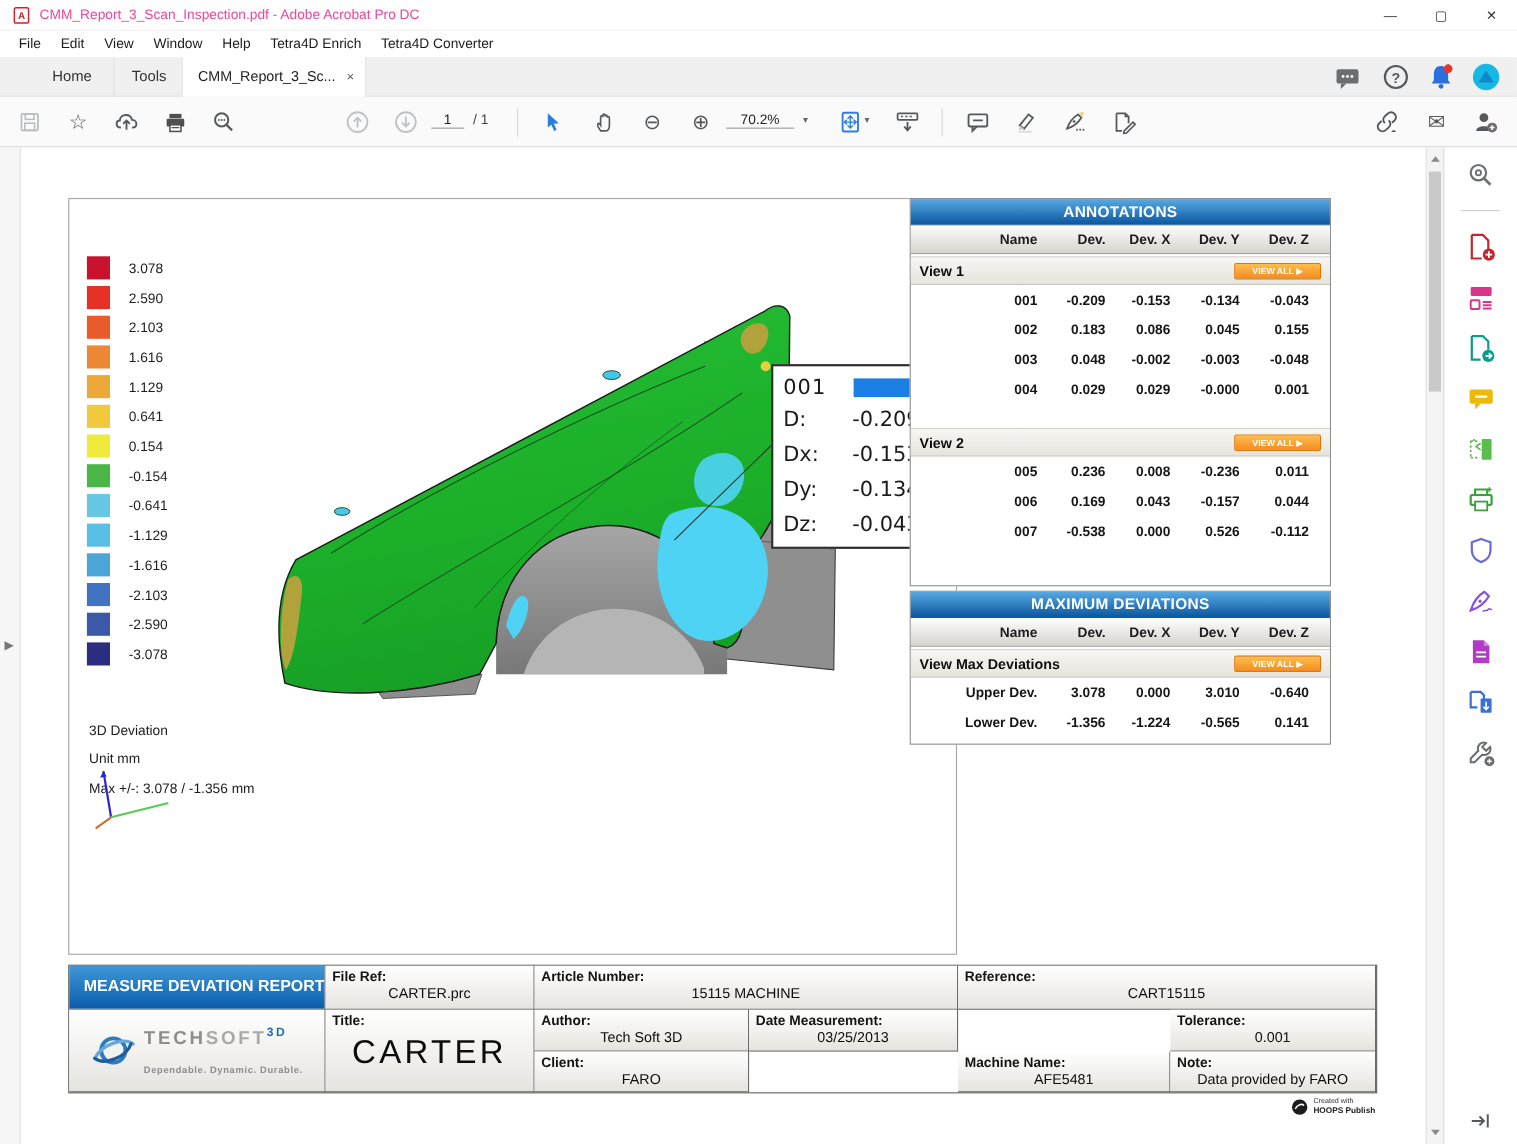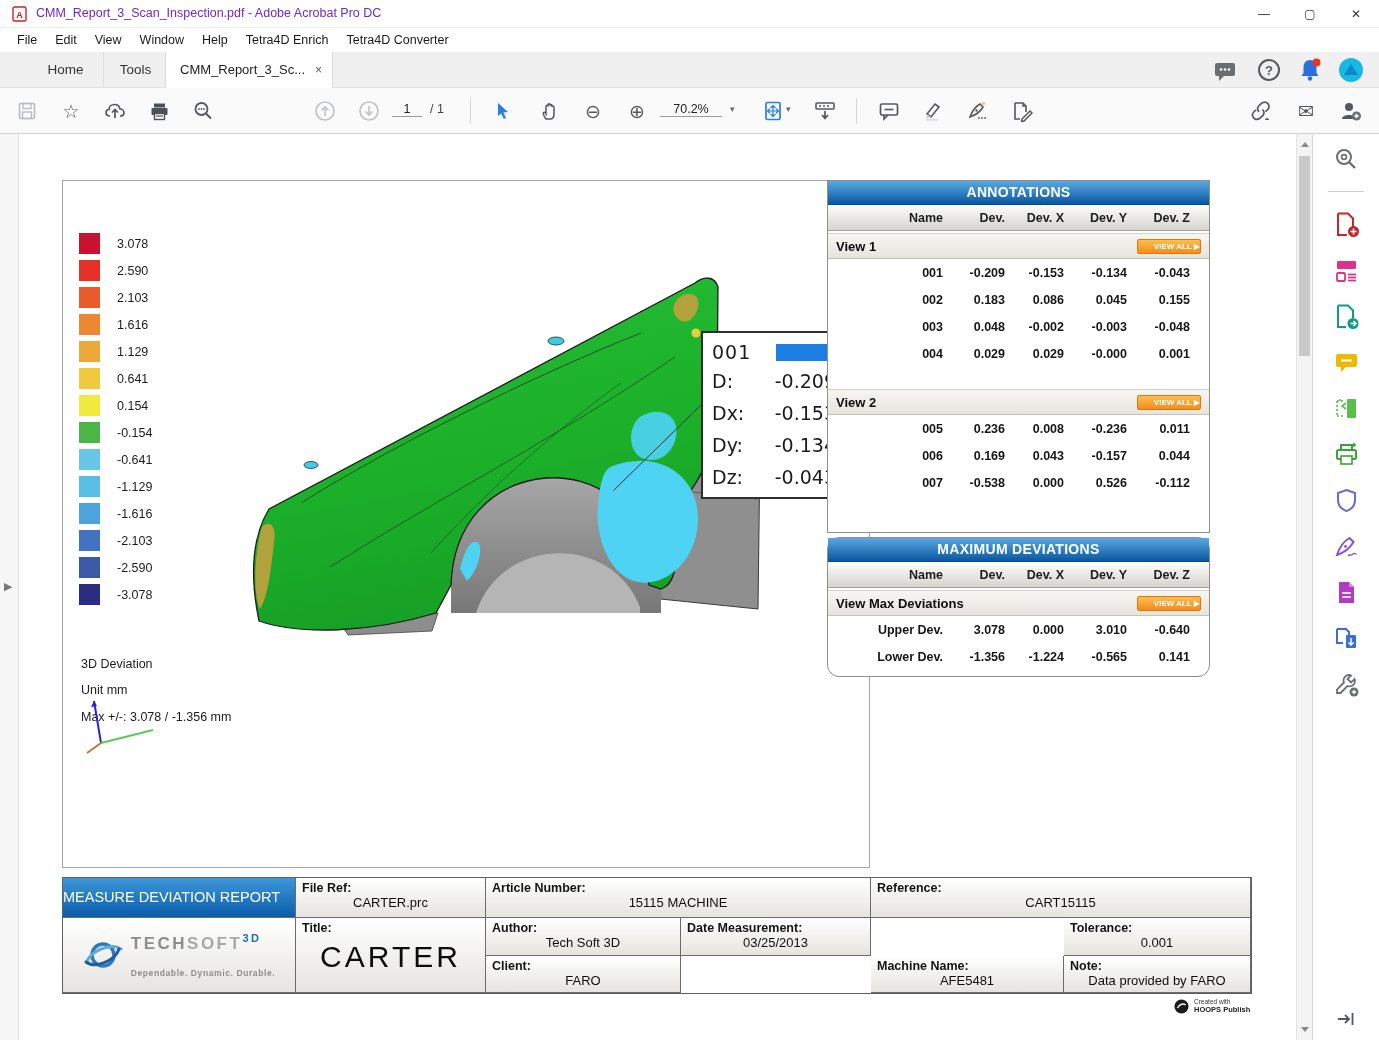--- a/index.html
+++ b/index.html
@@ -4,21 +4,21 @@
 <style>
   * { margin:0; padding:0; box-sizing:border-box; }
   html,body { width:1379px; height:1040px; overflow:hidden; background:#fff;
               font-family:"Liberation Sans","DejaVu Sans",sans-serif; }
   .abs { position:absolute; }
 
   
   #titlebar { position:absolute; left:0; top:0; width:1379px; height:28px; background:#fff;
               border-bottom:1px solid #f0f0f0; }
   #titlebar .doc-icon { position:absolute; left:12px; top:6px; width:15px; height:16px; }
-  #titlebar .title { position:absolute; left:36px; top:6px; font-size:12.5px; color:#6d28d9;text-align:right; }
+  #titlebar .title { position:absolute; left:36px; top:6px; font-size:12.5px; color:#ec4899;text-align:right; }
   .winbtn { position:absolute; top:0; width:46px; height:28px; text-align:center; line-height:28px;
             font-size:12px; color:#333; }
   #btn-min { right:92px; } #btn-max { right:46px; } #btn-close { right:0; }
 
   #menubar { position:absolute; left:0; top:28px; width:1379px; height:24px; background:#fff;
              display:flex; align-items:center; padding-left:8px; }
   #menubar span { padding:0 9px; font-size:12.5px; color:#1a1a1a; }
 
   #tabbar { position:absolute; left:0; top:52px; width:1379px; height:36px; background:#f0f0f0;
             border-bottom:1px solid #e2e2e2; }
@@ -67,51 +67,51 @@
               border:2px solid #2e2e2e; padding:6px 9px 4px 9px;
               font-family:"DejaVu Sans",sans-serif; color:#1b1b1b; }
   #anno-tip .tip-head { display:flex; justify-content:space-between; align-items:center; height:26px; }
   #anno-tip .tip-name { font-size:19px; letter-spacing:1px; }
   #anno-tip .tip-swatch { width:60px; height:17px; }
   .tip-row { display:flex; justify-content:space-between; font-size:19px; line-height:32px; }
 
   
   .panel { position:absolute; left:808px; width:383px; background:#fff; border:1px solid #8f8f8f; }
   #annotations-panel { top:46px; height:353px; }
-  #maxdev-panel { top:403px; height:140px;border-radius:12px; }
+  #maxdev-panel { top:403px; height:140px; }
   .panel-title { height:24px; background:linear-gradient(#58a9e2,#0b57a0); border-bottom:1px solid #0a4a8a;
                  color:#fff; font-weight:bold; font-size:14px; line-height:23px; text-align:center;
                  letter-spacing:.3px; }
   .col-head { height:26px; display:grid; grid-template-columns:115px 62px 59px 63px 63px;
               padding-right:21px; align-items:center; background:linear-gradient(#fdfdfb,#d5d4ce);
               border-bottom:1px solid #a3a29b; font-weight:bold; font-size:12.5px; color:#1d1d1d; }
   .col-head div { text-align:right; }
   .group-row { position:relative; height:26px; margin-top:2px; line-height:25px;
                background:linear-gradient(#f7f6f2,#e5e4dd);
                border-top:1px solid #d2d1ca; border-bottom:1px solid #c3c2bb;
                font-weight:bold; font-size:13px; color:#0e0e0e; padding-left:8px; }
-  .viewall-btn { position:absolute; right:8px; top:5px; width:64px; height:15px;
+  .viewall-btn { position:absolute; right:8px; top:5px; width:79px; height:15px;
                  background:linear-gradient(#fdbe4e,#f68b1f); border:1px solid #d9790f; border-radius:2px;
-                 color:#fff; font-size:8px; font-weight:bold; line-height:13px; text-align:right; }
+                 color:#fff; font-size:8px; font-weight:bold; line-height:13px; text-align:center; }
   .t-rows { padding-right:21px; }
   .t-row { display:grid; grid-template-columns:115px 62px 59px 63px 63px; height:27px;
            align-items:center; font-size:12.5px; font-weight:bold; color:#161616; }
   .t-row div { text-align:right; }
   .gap20 { height:20px; }
 
   
   #report { position:absolute; left:43px; top:743px; width:1190px; height:117px; display:grid;
             grid-template-columns:233px 190px 195px 190px 193px 187px;
             grid-template-rows:40px 38px 37px; border:1px solid #5f5f5f; }
   .rcell { border-right:1px solid #6b6b6b; border-bottom:1px solid #6b6b6b;
            background:linear-gradient(#ffffff,#e5e4df); overflow:hidden; }
   .rlabel { font-weight:bold; font-size:12.5px; color:#141414; padding:3px 0 0 6px; }
   .rvalue { text-align:center; font-size:13px; color:#0e0e0e; }
-  #rep-header { background:linear-gradient(#3e97d8,#0a5dab); color:#fff; font-weight:normal;
-                font-size:14.5px; line-height:39px; text-align:left; }
+  #rep-header { background:linear-gradient(#3e97d8,#0a5dab); color:#fff; font-weight:bold;
+                font-size:14.5px; line-height:39px; text-align:right; }
   #rep-title-value { font-size:30px; letter-spacing:3px; margin-top:5px; color:#0c0c0c; }
   #logo-cell { display:flex; align-items:center; justify-content:center; gap:8px; }
   .logo-text-main { font-size:17px; font-weight:bold; letter-spacing:2.5px; color:#8d8d8d; }
   .logo-text-main .soft { color:#a9a9a9; }
   .logo-3d { color:#1f6cb4; font-size:11px; font-weight:bold; vertical-align:super; }
   .logo-tag { font-size:8.5px; font-weight:bold; color:#8d8d8d; letter-spacing:.6px; margin-top:14px; }
 
   #credit { position:absolute; left:1155px; top:864px; display:flex; align-items:center; gap:5px; }
   #credit .lines { display:flex; flex-direction:column; }
   #credit .l1 { font-size:6.5px; color:#333; }

